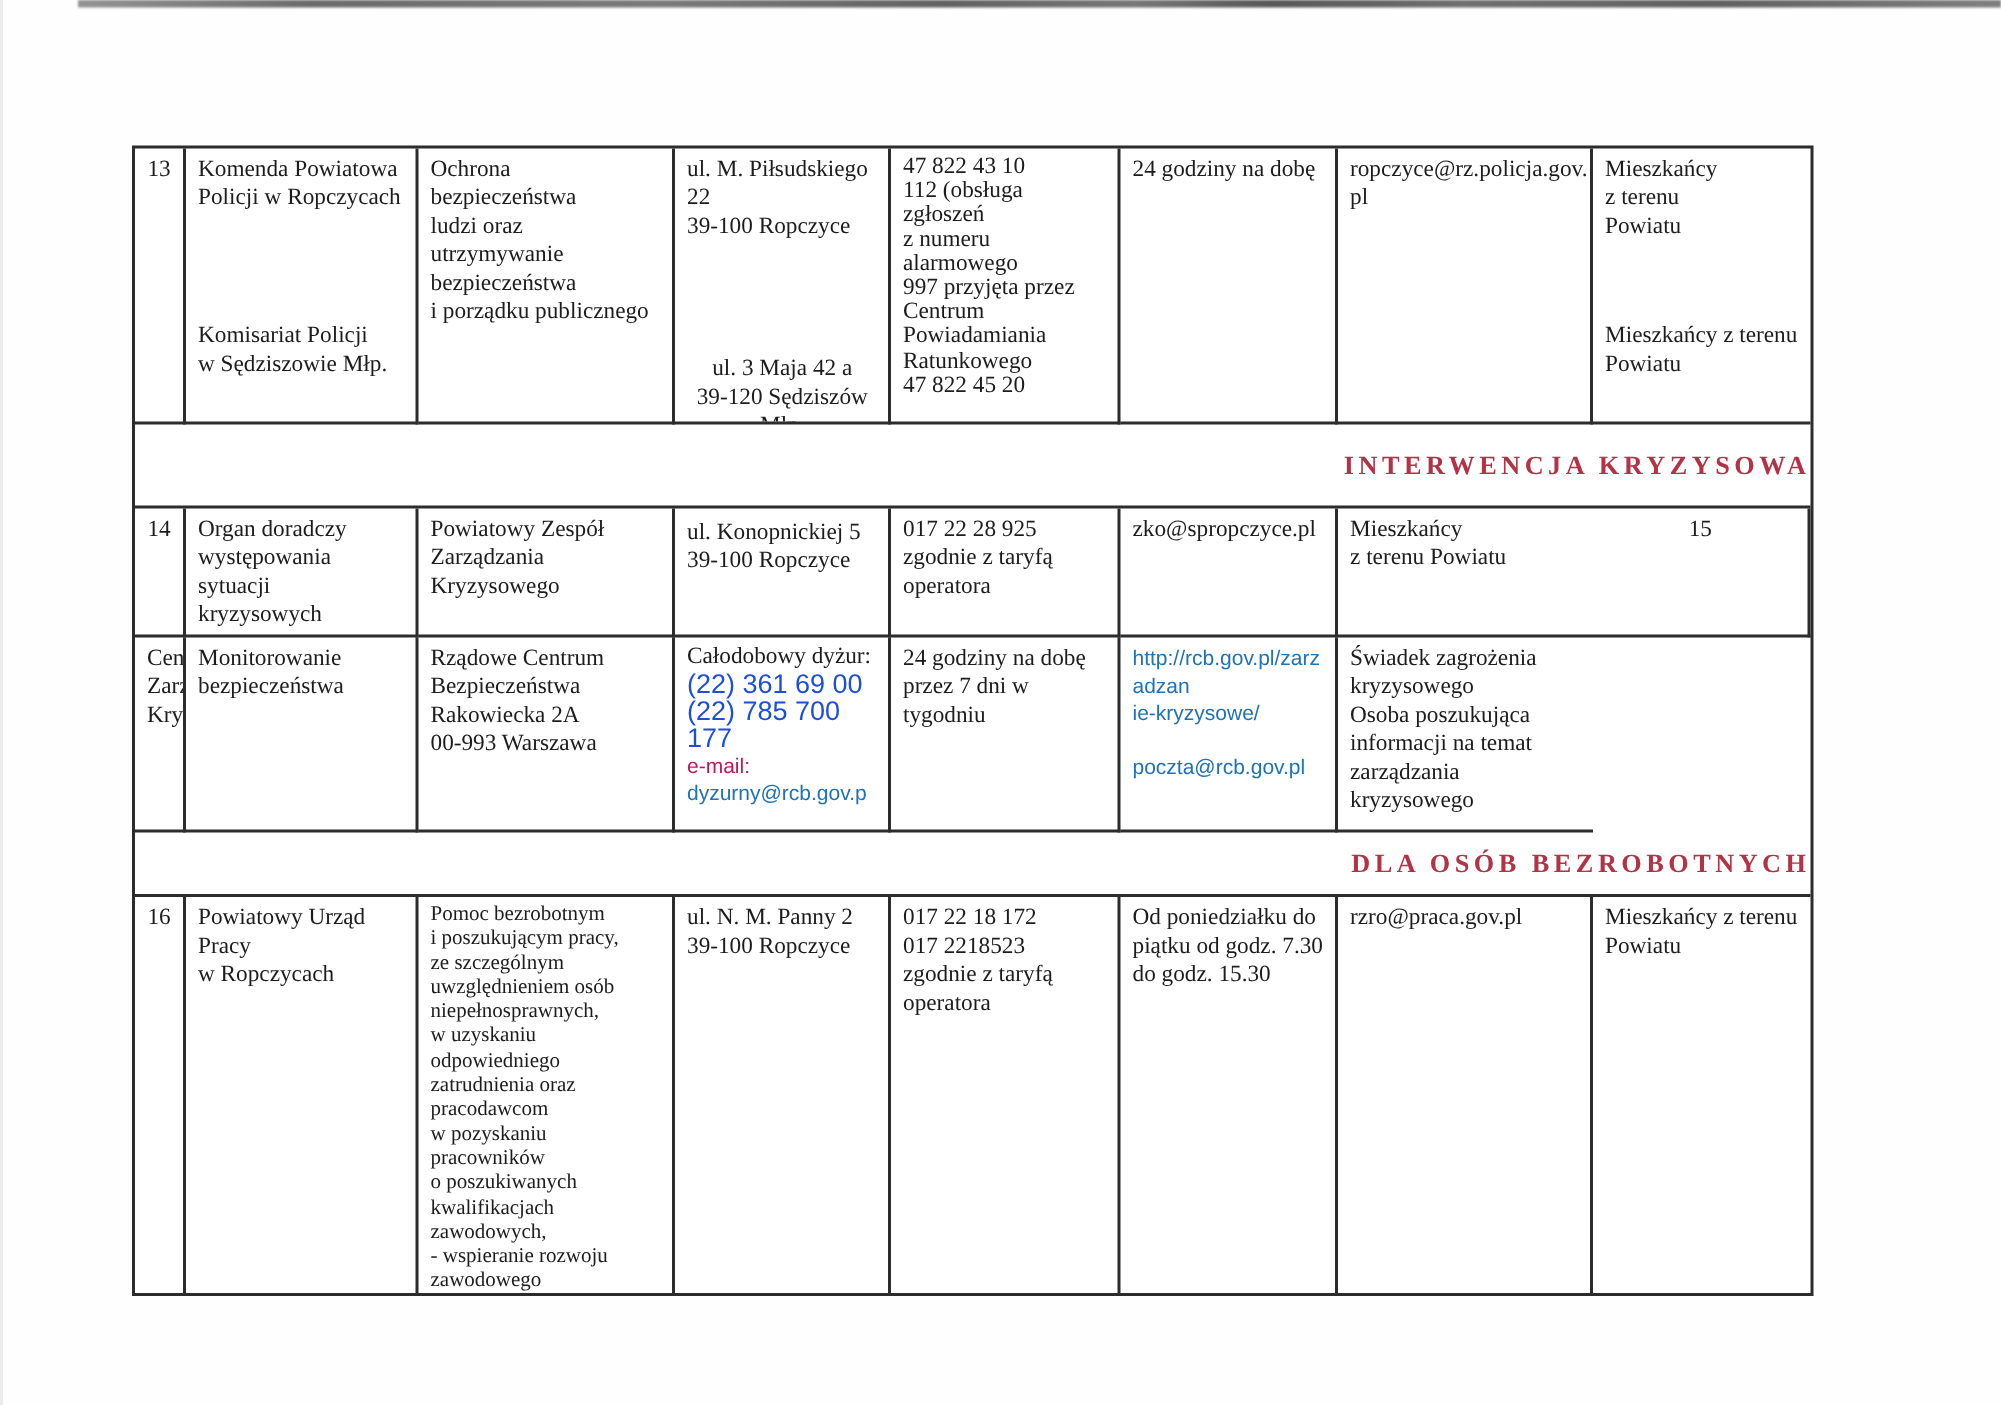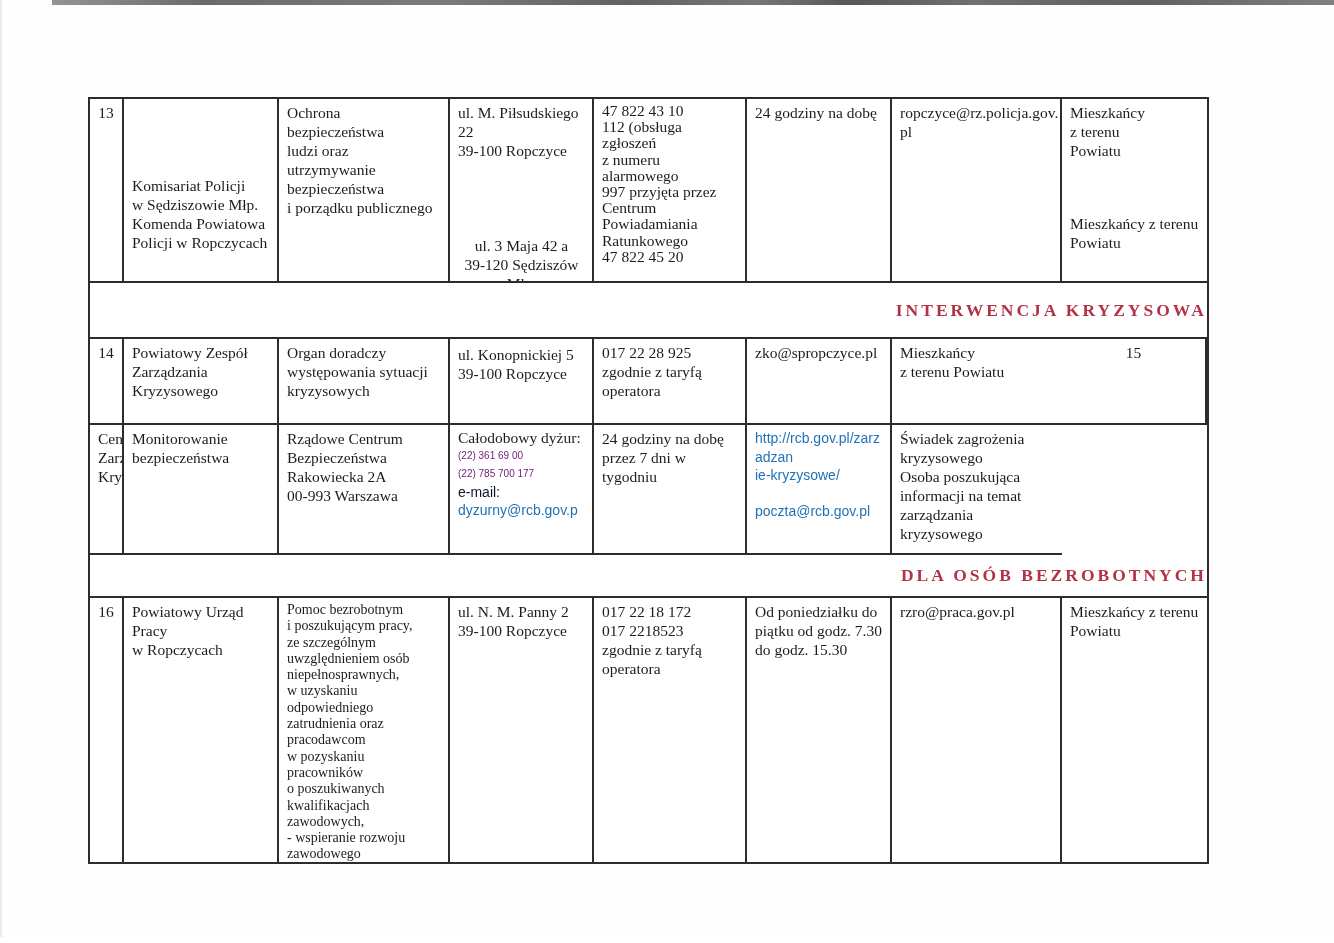--- a/index.html
+++ b/index.html
@@ -65,30 +65,30 @@
     align-items: center;
     justify-content: flex-end;
   }
   .section-title {
     color: #b23345;
     font-weight: bold;
     font-size: 17.5px;
     letter-spacing: 3px;
   }
   .red-phone {
-    color: #701a75;
+    color: #1d4ed8;
     font-family: "Liberation Sans", sans-serif;
-    font-size: 10px;
+    font-size: 18px;
     line-height: 18px;
   }
   .sans-black {
     font-family: "Liberation Sans", sans-serif;
     font-size: 14px;
     line-height: 18px;
-    color: #0f172a;
+    color: #be185d;
   }
   .link-blue {
     color: #1f72b8;
     font-family: "Liberation Sans", sans-serif;
     font-size: 14px;
     line-height: 18.5px;
     overflow-wrap: anywhere;
   }
   .phone15-label { line-height: 18px; }
 </style>
@@ -98,24 +98,24 @@
 <div class="page">
   <div class="scan-streak"></div>
   <div class="scan-edge-left"></div>
 
   <div class="doc-table">
 
     <div class="cell num">
       <div class="seg">13</div>
     </div>
     <div class="cell">
+      <div class="seg">Komenda Powiatowa
+Policji w Ropczycach</div>
       <div class="seg gap-name2">Komisariat Policji
 w Sędziszowie Młp.</div>
-      <div class="seg">Komenda Powiatowa
-Policji w Ropczycach</div>
     </div>
     <div class="cell">
       <div class="seg">Ochrona bezpieczeństwa
 ludzi oraz utrzymywanie
 bezpieczeństwa
 i porządku publicznego</div>
     </div>
     <div class="cell">
       <div class="seg">ul. M. Piłsudskiego 22
 39-100 Ropczyce</div>
@@ -149,28 +149,28 @@
     </div>
 
     <div class="section-band">
       <div class="section-title">INTERWENCJA KRYZYSOWA</div>
     </div>
 
     <div class="cell num">
       <div class="seg">14</div>
     </div>
     <div class="cell">
+      <div class="seg">Organ doradczy
+występowania sytuacji
+kryzysowych</div>
+    </div>
+    <div class="cell">
       <div class="seg">Powiatowy Zespół
 Zarządzania
 Kryzysowego</div>
-    </div>
-    <div class="cell">
-      <div class="seg">Organ doradczy
-występowania sytuacji
-kryzysowych</div>
     </div>
     <div class="cell">
       <div class="seg gap-addr14">ul. Konopnickiej 5
 39-100 Ropczyce</div>
     </div>
     <div class="cell">
       <div class="seg">017 22 28 925
 zgodnie z taryfą
 operatora</div>
     </div>

